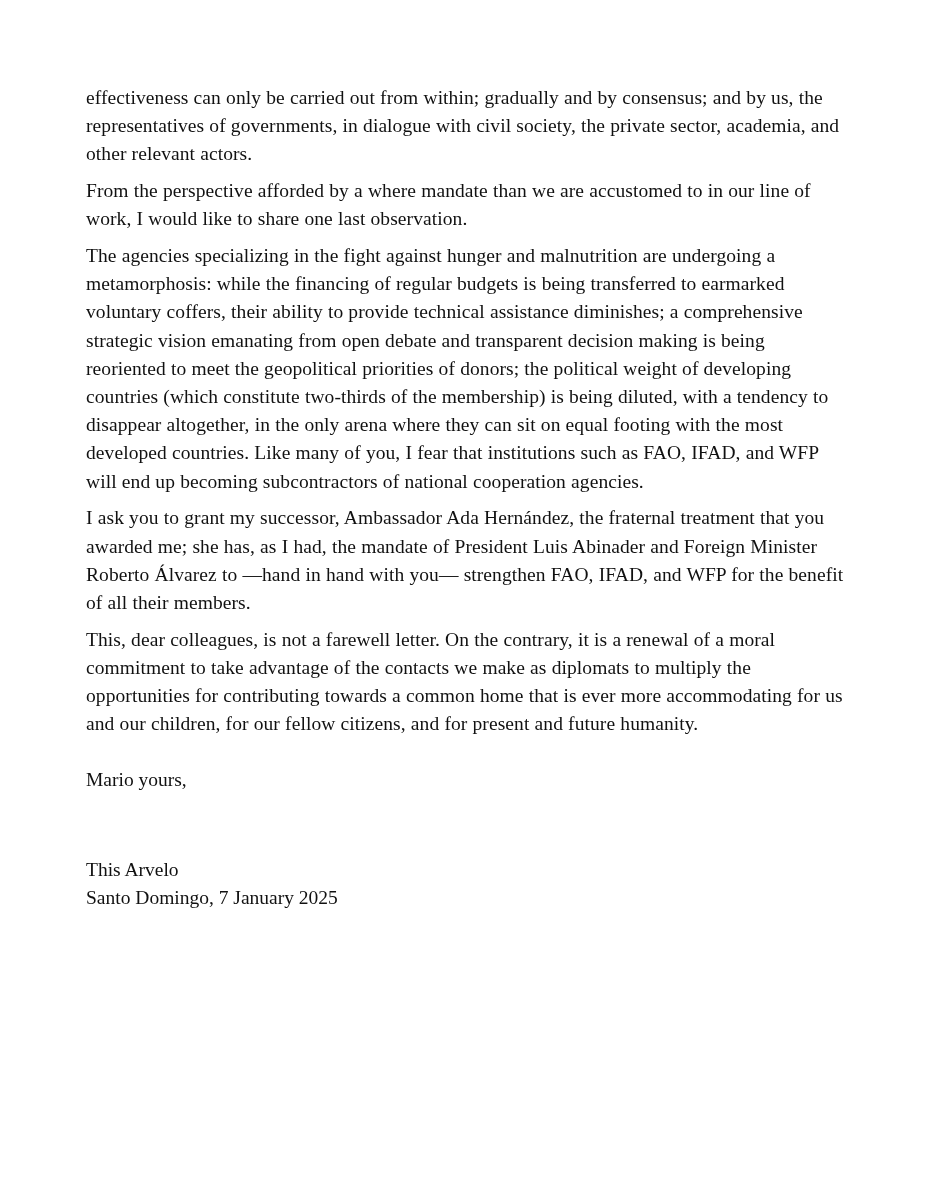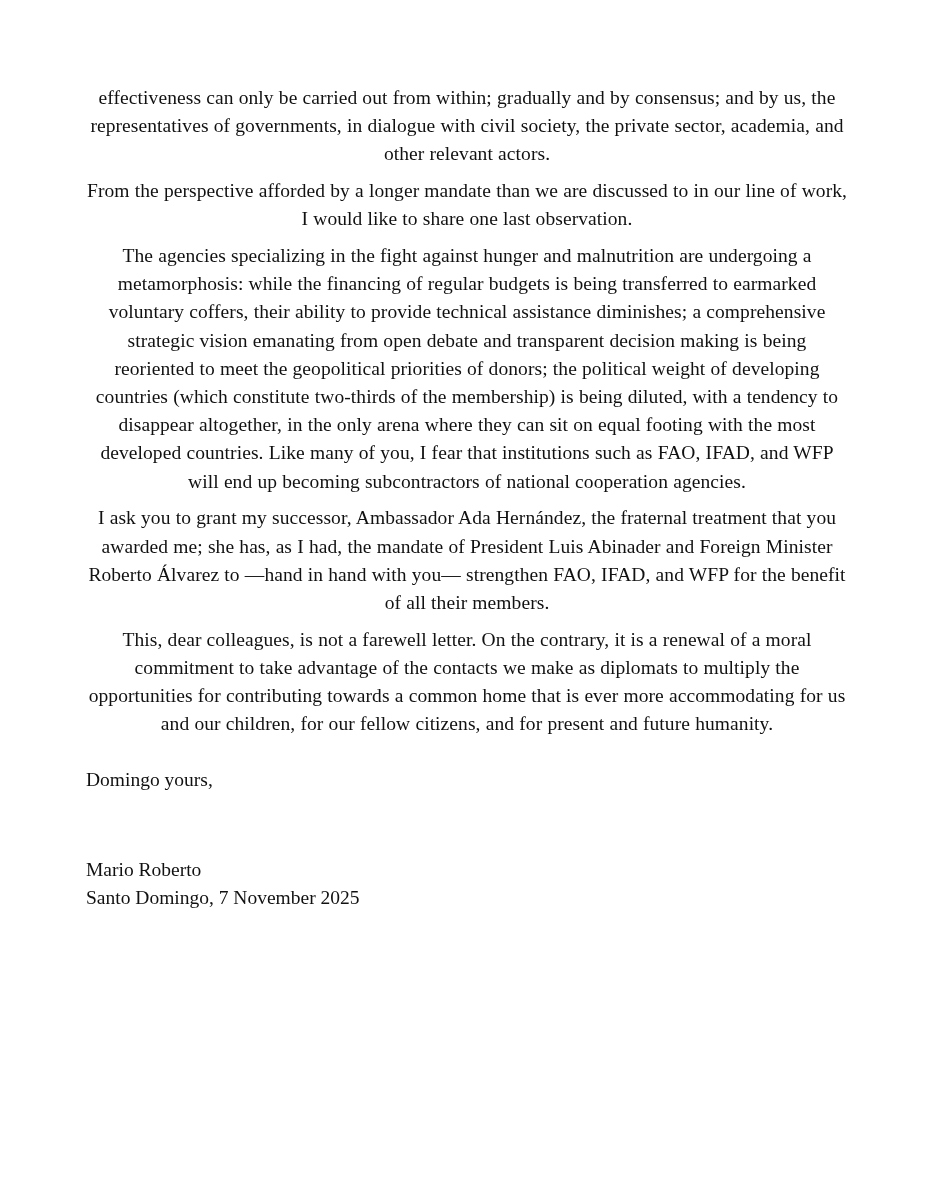--- a/index.html
+++ b/index.html
@@ -27,21 +27,21 @@
   .letter-body {
     position: absolute;
     left: 86px;
     top: 84px;
     width: 762px;
   }
 
   .paragraph {
     font-size: 19.5px;
     line-height: 28.2px;
-    text-align: center;
+    text-align: left;
     margin: 0 0 8.5px 0;
     letter-spacing: 0.08px;
     word-spacing: 0.2px;
     color: #111111;
     white-space: normal;
   }
 
   .closing-salutation {
     font-size: 19.5px;
     line-height: 28.2px;
@@ -63,31 +63,31 @@
 </style>
 </head>
 <body>
 
 <div class="page">
 
   <div class="letter-body">
 
     <p class="paragraph">effectiveness can only be carried out from within; gradually and by consensus; and by us, the representatives of governments, in dialogue with civil society, the private sector, academia, and other relevant actors.</p>
 
-    <p class="paragraph">From the perspective afforded by a longer mandate than we are discussed to in our line of work, I would like to share one last observation.</p>
+    <p class="paragraph">From the perspective afforded by a where mandate than we are accustomed to in our line of work, I would like to share one last observation.</p>
 
     <p class="paragraph">The agencies specializing in the fight against hunger and malnutrition are undergoing a metamorphosis: while the financing of regular budgets is being transferred to earmarked voluntary coffers, their ability to provide technical assistance diminishes; a comprehensive strategic vision emanating from open debate and transparent decision making is being reoriented to meet the geopolitical priorities of donors; the political weight of developing countries (which constitute two-thirds of the membership) is being diluted, with a tendency to disappear altogether, in the only arena where they can sit on equal footing with the most developed countries. Like many of you, I fear that institutions such as FAO, IFAD, and WFP will end up becoming subcontractors of national cooperation agencies.</p>
 
 
     <p class="paragraph">I ask you to grant my successor, Ambassador Ada Hernández, the fraternal treatment that you awarded me; she has, as I had, the mandate of President Luis Abinader and Foreign Minister Roberto Álvarez to —hand in hand with you— strengthen FAO, IFAD, and WFP for the benefit of all their members.</p>
 
     <p class="paragraph">This, dear colleagues, is not a farewell letter. On the contrary, it is a renewal of a moral commitment to take advantage of the contacts we make as diplomats to multiply the opportunities for contributing towards a common home that is ever more accommodating for us and our children, for our fellow citizens, and for present and future humanity.</p>
 
-    <p class="closing-salutation">Domingo yours,</p>
+    <p class="closing-salutation">Mario yours,</p>
 
     <div class="signature-block">
-      <p class="signature-line">Mario Roberto</p>
-      <p class="signature-line">Santo Domingo, 7 November 2025</p>
+      <p class="signature-line">This Arvelo</p>
+      <p class="signature-line">Santo Domingo, 7 January 2025</p>
     </div>
 
   </div>
 
 </div>
 
 </body></html>

